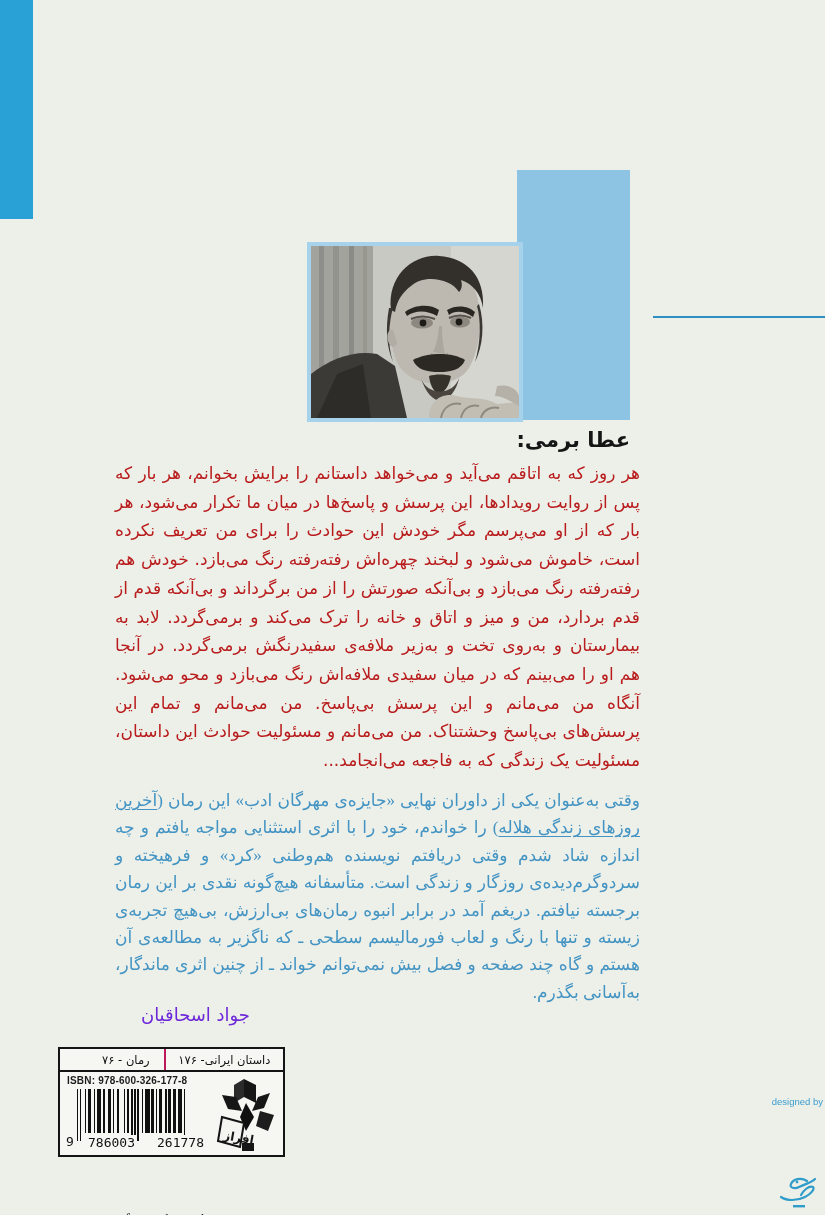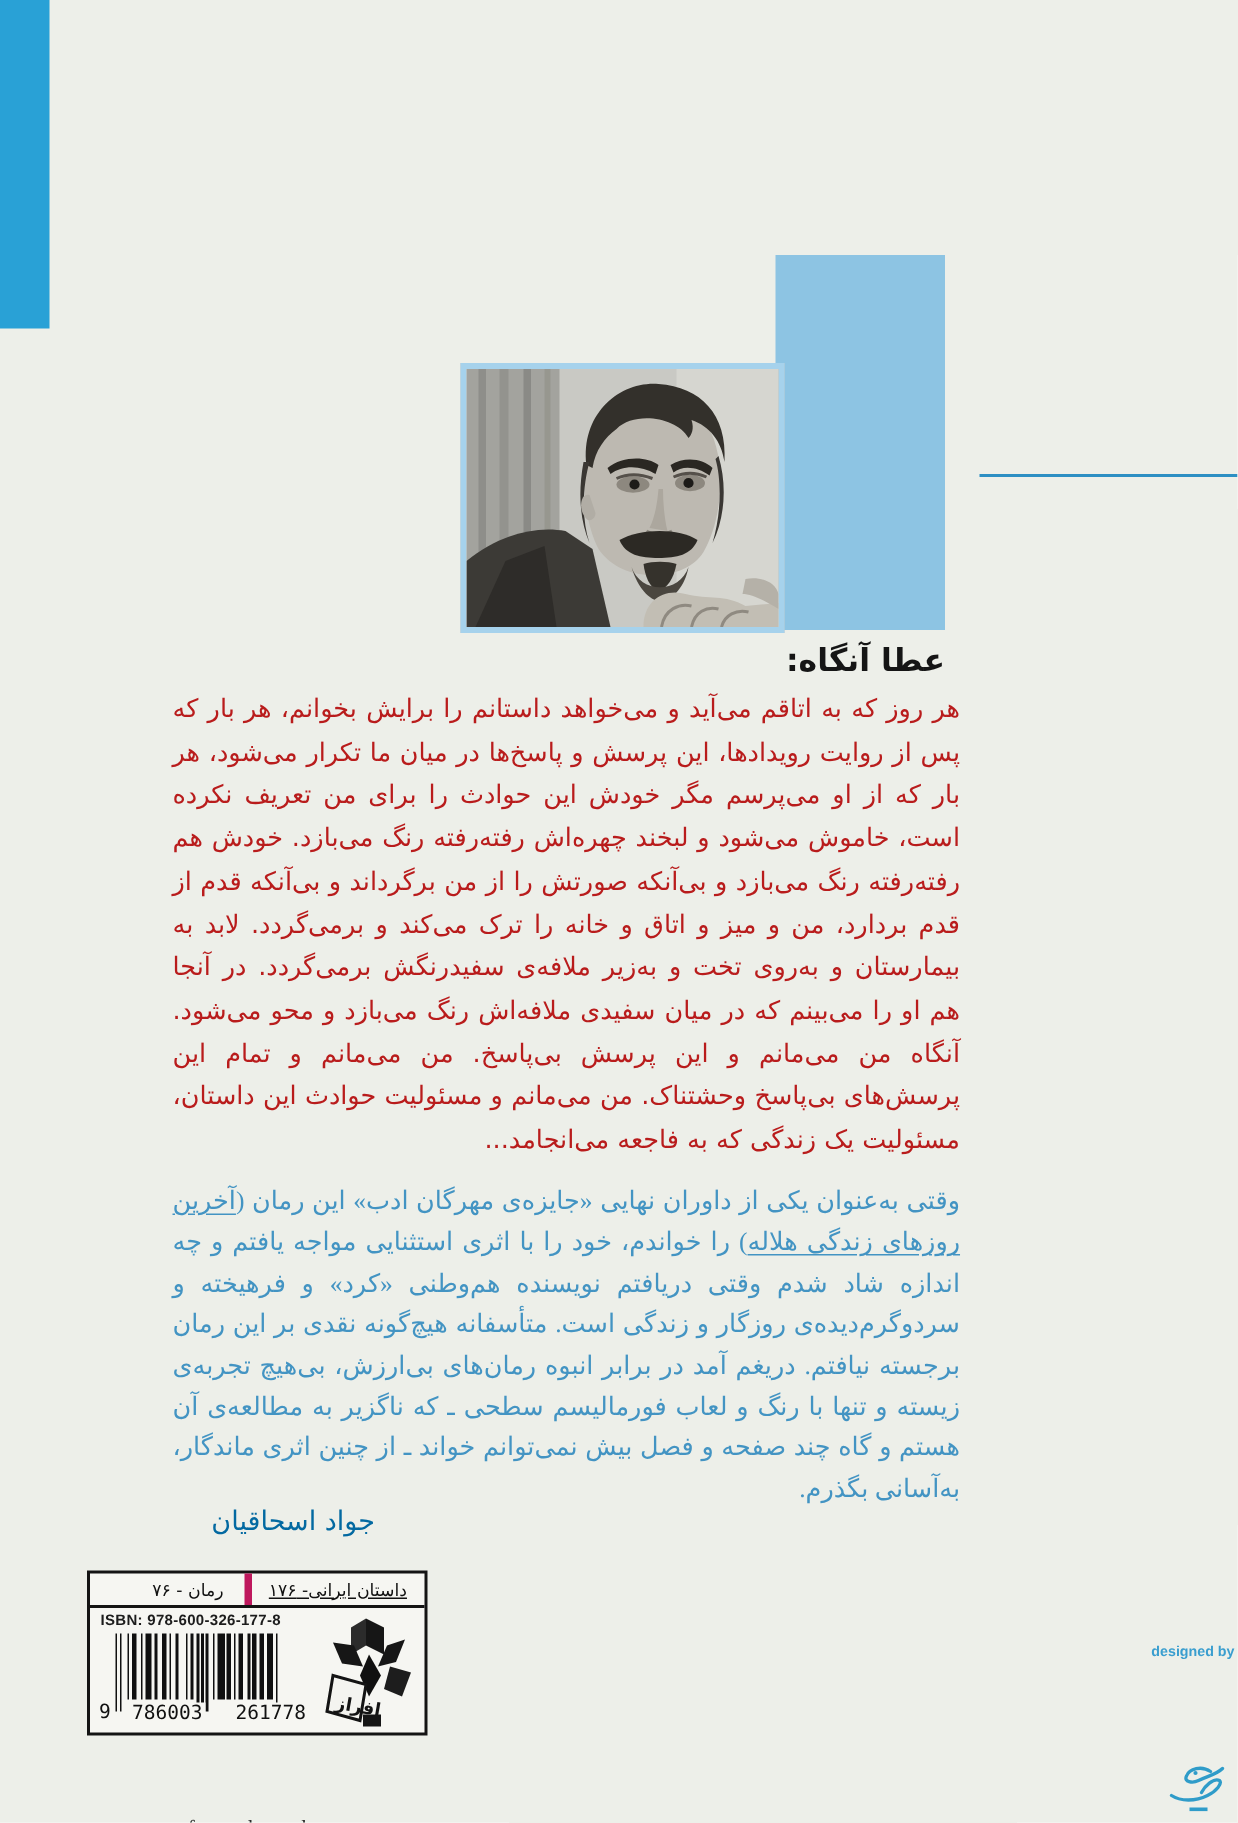--- a/index.html
+++ b/index.html
@@ -24,33 +24,33 @@
     position:absolute; left:115px; top:459px; width:525px; margin:0;
     direction:rtl; text-align:justify; font-size:17px; line-height:28.7px; color:#b91c1c;
   }
   .review{
     position:absolute; left:115px; top:787px; width:525px; margin:0;
     direction:rtl; text-align:justify; font-size:17px; line-height:27.4px; color:#4394c3;font-family:Liberation Serif, serif;
   }
   .review .book-title{text-decoration:underline; text-underline-offset:3px;}
   .reviewer{
     position:absolute; right:575px; top:1004px; white-space:nowrap;
-    direction:rtl; font-size:18px; color:#0369a1;
+    direction:rtl; font-size:18px; color:#6d28d9;
   }
   
   .barcode-box{
     position:absolute; left:58px; top:1047px; width:227px; height:110px;
     background:#f6f6f2; border:2px solid #141414; box-sizing:border-box;
   }
   .box-head{
     display:flex; flex-direction:row; direction:rtl; height:21px;
     border-bottom:2px solid #141414; font-size:11.5px; color:#111;
   }
   .box-head .cell{display:flex; align-items:center; justify-content:center; white-space:nowrap;}
-  .cell-right{flex:1.55; border-left:5px solid #be185d;text-decoration:underline;}
+  .cell-right{flex:1.55; border-left:2px solid #be185d;}
   .cell-left{flex:1;margin-left:28px;}
   .isbn-line{
     margin:3px 0 4px 7px; font-size:10px; font-weight:bold; color:#1c1c1c;
     font-family:"Liberation Sans", sans-serif; letter-spacing:.2px;
   }
   .barcode-area{position:absolute; left:7px; top:40px; width:150px; height:62px;}
   .bars{position:absolute; left:10px; top:0; width:138px; height:44px;}
   .bars div{position:absolute; top:0; background:#101010;}
   .bar-digit-9{
     position:absolute; left:-1px; bottom:2px; font-size:13px; color:#111;
@@ -61,21 +61,21 @@
     font-size:13px; color:#111; font-family:"DejaVu Sans Mono", monospace;
   }
   .bar-digits span{background:#f6f6f2; padding:0 2px;}
   .publisher-logo{position:absolute; right:5px; top:28px; width:62px; height:76px;}
   .website{
     position:absolute; left:62px; top:1170px; font-family:"Liberation Serif", serif;
     font-size:14.5px; letter-spacing:4.5px; color:#2c2c2c; white-space:nowrap;margin-top:41px;
   }
   .designed-by{
     position:absolute; right:2px; top:1096px; font-size:9.5px; color:#3a9ecf;
-    font-family:"Liberation Sans", sans-serif; white-space:nowrap;font-weight:bold;
+    font-family:"Liberation Sans", sans-serif; white-space:nowrap;
   }
   .designer-logo{position:absolute; right:6px; top:1175px; width:42px; height:34px;}
 </style>
 </head>
 <body>
 
 <div class="page">
 
   <div class="strip-left"></div>
 
@@ -121,21 +121,21 @@
       <path d="M110,132 C114,146 122,154 129,155 C138,154 146,144 148,132 C142,150 116,150 110,132 Z" fill="#4a463f"></path>
 
       <path d="M118,172 C118,154 132,146 146,150 C162,154 172,150 186,158 L208,156 L208,172 Z" fill="#c2beb4"></path>
       <path d="M130,172 C132,160 142,156 150,158 M150,172 C152,162 160,158 168,160 M170,172 C172,164 180,160 188,162" stroke="#8f8a81" stroke-width="2" fill="none"></path>
       <path d="M186,140 C196,138 206,142 208,150 L208,160 C198,154 190,150 184,150 Z" fill="#b5b1a8"></path>
     </svg>
   </div>
 
   <div class="h-rule"></div>
 
-  <h2 class="author-heading">عطا آنگاه:</h2>
+  <h2 class="author-heading">عطا برمی:</h2>
 
   <p class="excerpt">هر روز که به اتاقم می‌آید و می‌خواهد داستانم را برایش بخوانم، هر بار که پس از روایت رویدادها، این پرسش و پاسخ‌ها در میان ما تکرار می‌شود، هر بار که از او می‌پرسم مگر خودش این حوادث را برای من تعریف نکرده است، خاموش می‌شود و لبخند چهره‌اش رفته‌رفته رنگ می‌بازد. خودش هم رفته‌رفته رنگ می‌بازد و بی‌آنکه صورتش را از من برگرداند و بی‌آنکه قدم از قدم بردارد، من و میز و اتاق و خانه را ترک می‌کند و برمی‌گردد. لابد به بیمارستان و به‌روی تخت و به‌زیر ملافه‌ی سفیدرنگش برمی‌گردد. در آنجا هم او را می‌بینم که در میان سفیدی ملافه‌اش رنگ می‌بازد و محو می‌شود. آنگاه من می‌مانم و این پرسش بی‌پاسخ. من می‌مانم و تمام این پرسش‌های بی‌پاسخ وحشتناک. من می‌مانم و مسئولیت حوادث این داستان، مسئولیت یک زندگی که به فاجعه می‌انجامد...</p>
 
   <p class="review"><span>وقتی به‌عنوان یکی از داوران نهایی «جایزه‌ی مهرگان ادب» این رمان (</span><span class="book-title">آخرین روزهای زندگی هلاله</span><span>) را خواندم، خود را با اثری استثنایی مواجه یافتم و چه اندازه شاد شدم وقتی دریافتم نویسنده هم‌وطنی «کرد» و فرهیخته و سردوگرم‌دیده‌ی روزگار و زندگی است. متأسفانه هیچ‌گونه نقدی بر این رمان برجسته نیافتم. دریغم آمد در برابر انبوه رمان‌های بی‌ارزش، بی‌هیچ تجربه‌ی زیسته و تنها با رنگ و لعاب فورمالیسم سطحی ـ که ناگزیر به مطالعه‌ی آن هستم و گاه چند صفحه و فصل بیش نمی‌توانم خواند ـ از چنین اثری ماندگار، به‌آسانی بگذرم.</span></p>
 
   <div class="reviewer">جواد اسحاقیان</div>
 
   <div class="barcode-box">
     <div class="box-head">
       <div class="cell cell-right">داستان ایرانی- ۱۷۶</div>

